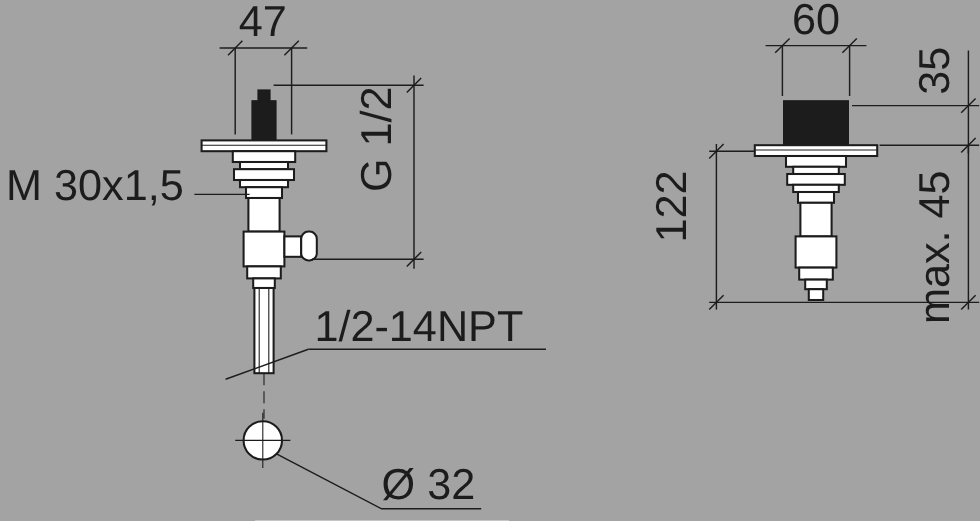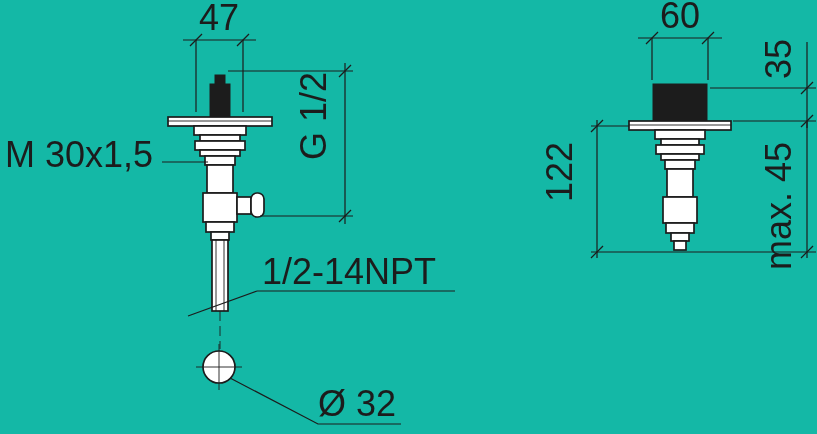--- a/index.html
+++ b/index.html
@@ -1,16 +1,16 @@
 <!DOCTYPE html>
 <html><head>
 <meta charset="utf-8">
 <style>
   html,body{margin:0;padding:0;background:#ffffff;}
-  .sheet{position:relative;width:817px;height:434px;background:#14b8a6;overflow:hidden;}
+  .sheet{position:relative;width:817px;height:434px;background:#a3a3a3;overflow:hidden;}
   svg{display:block;}
   svg text{font-family:"Liberation Sans","DejaVu Sans",sans-serif;font-size:36px;fill:#1c1c1c;}
   .obj{fill:#ffffff;stroke:#1c1c1c;stroke-width:1.7;}
   .solid{fill:#1c1c1c;stroke:#1c1c1c;stroke-width:1;}
   .dim{stroke:#1c1c1c;stroke-width:1.2;fill:none;}
   .thin{stroke:#1c1c1c;stroke-width:0.9;fill:none;}
   .dash{stroke-dasharray:10 5;}
 </style>
 </head>
 <body>

